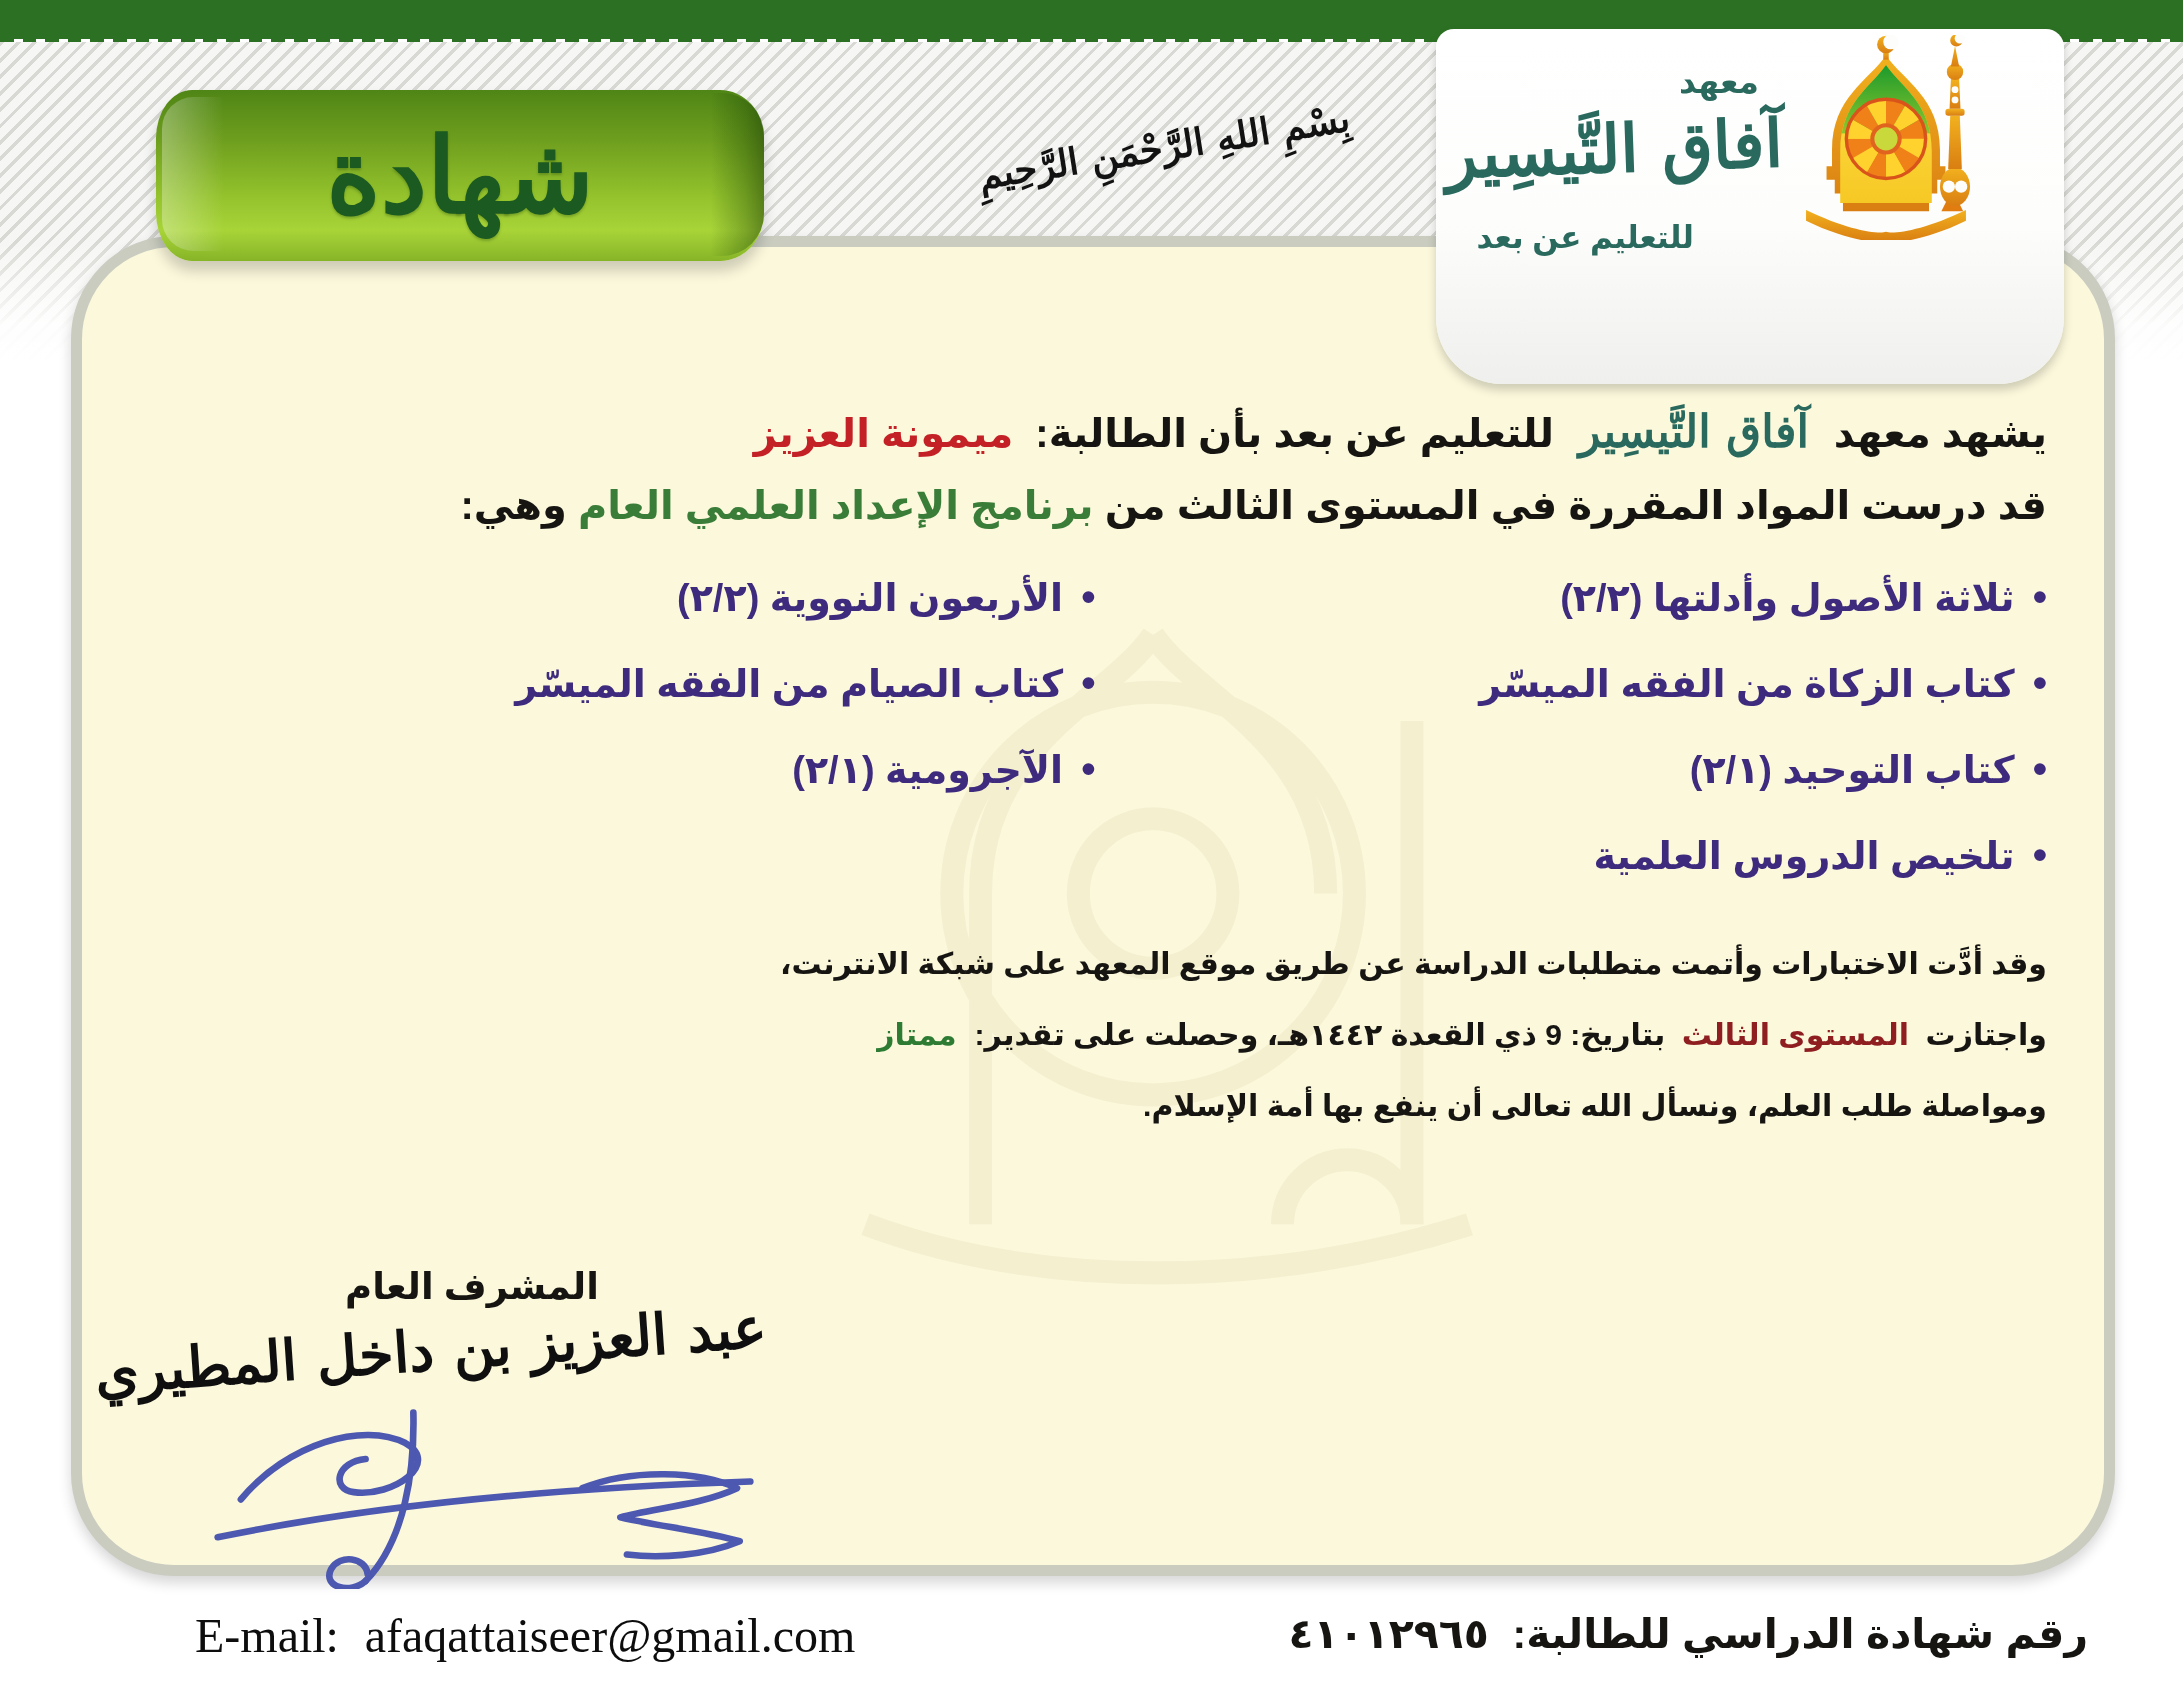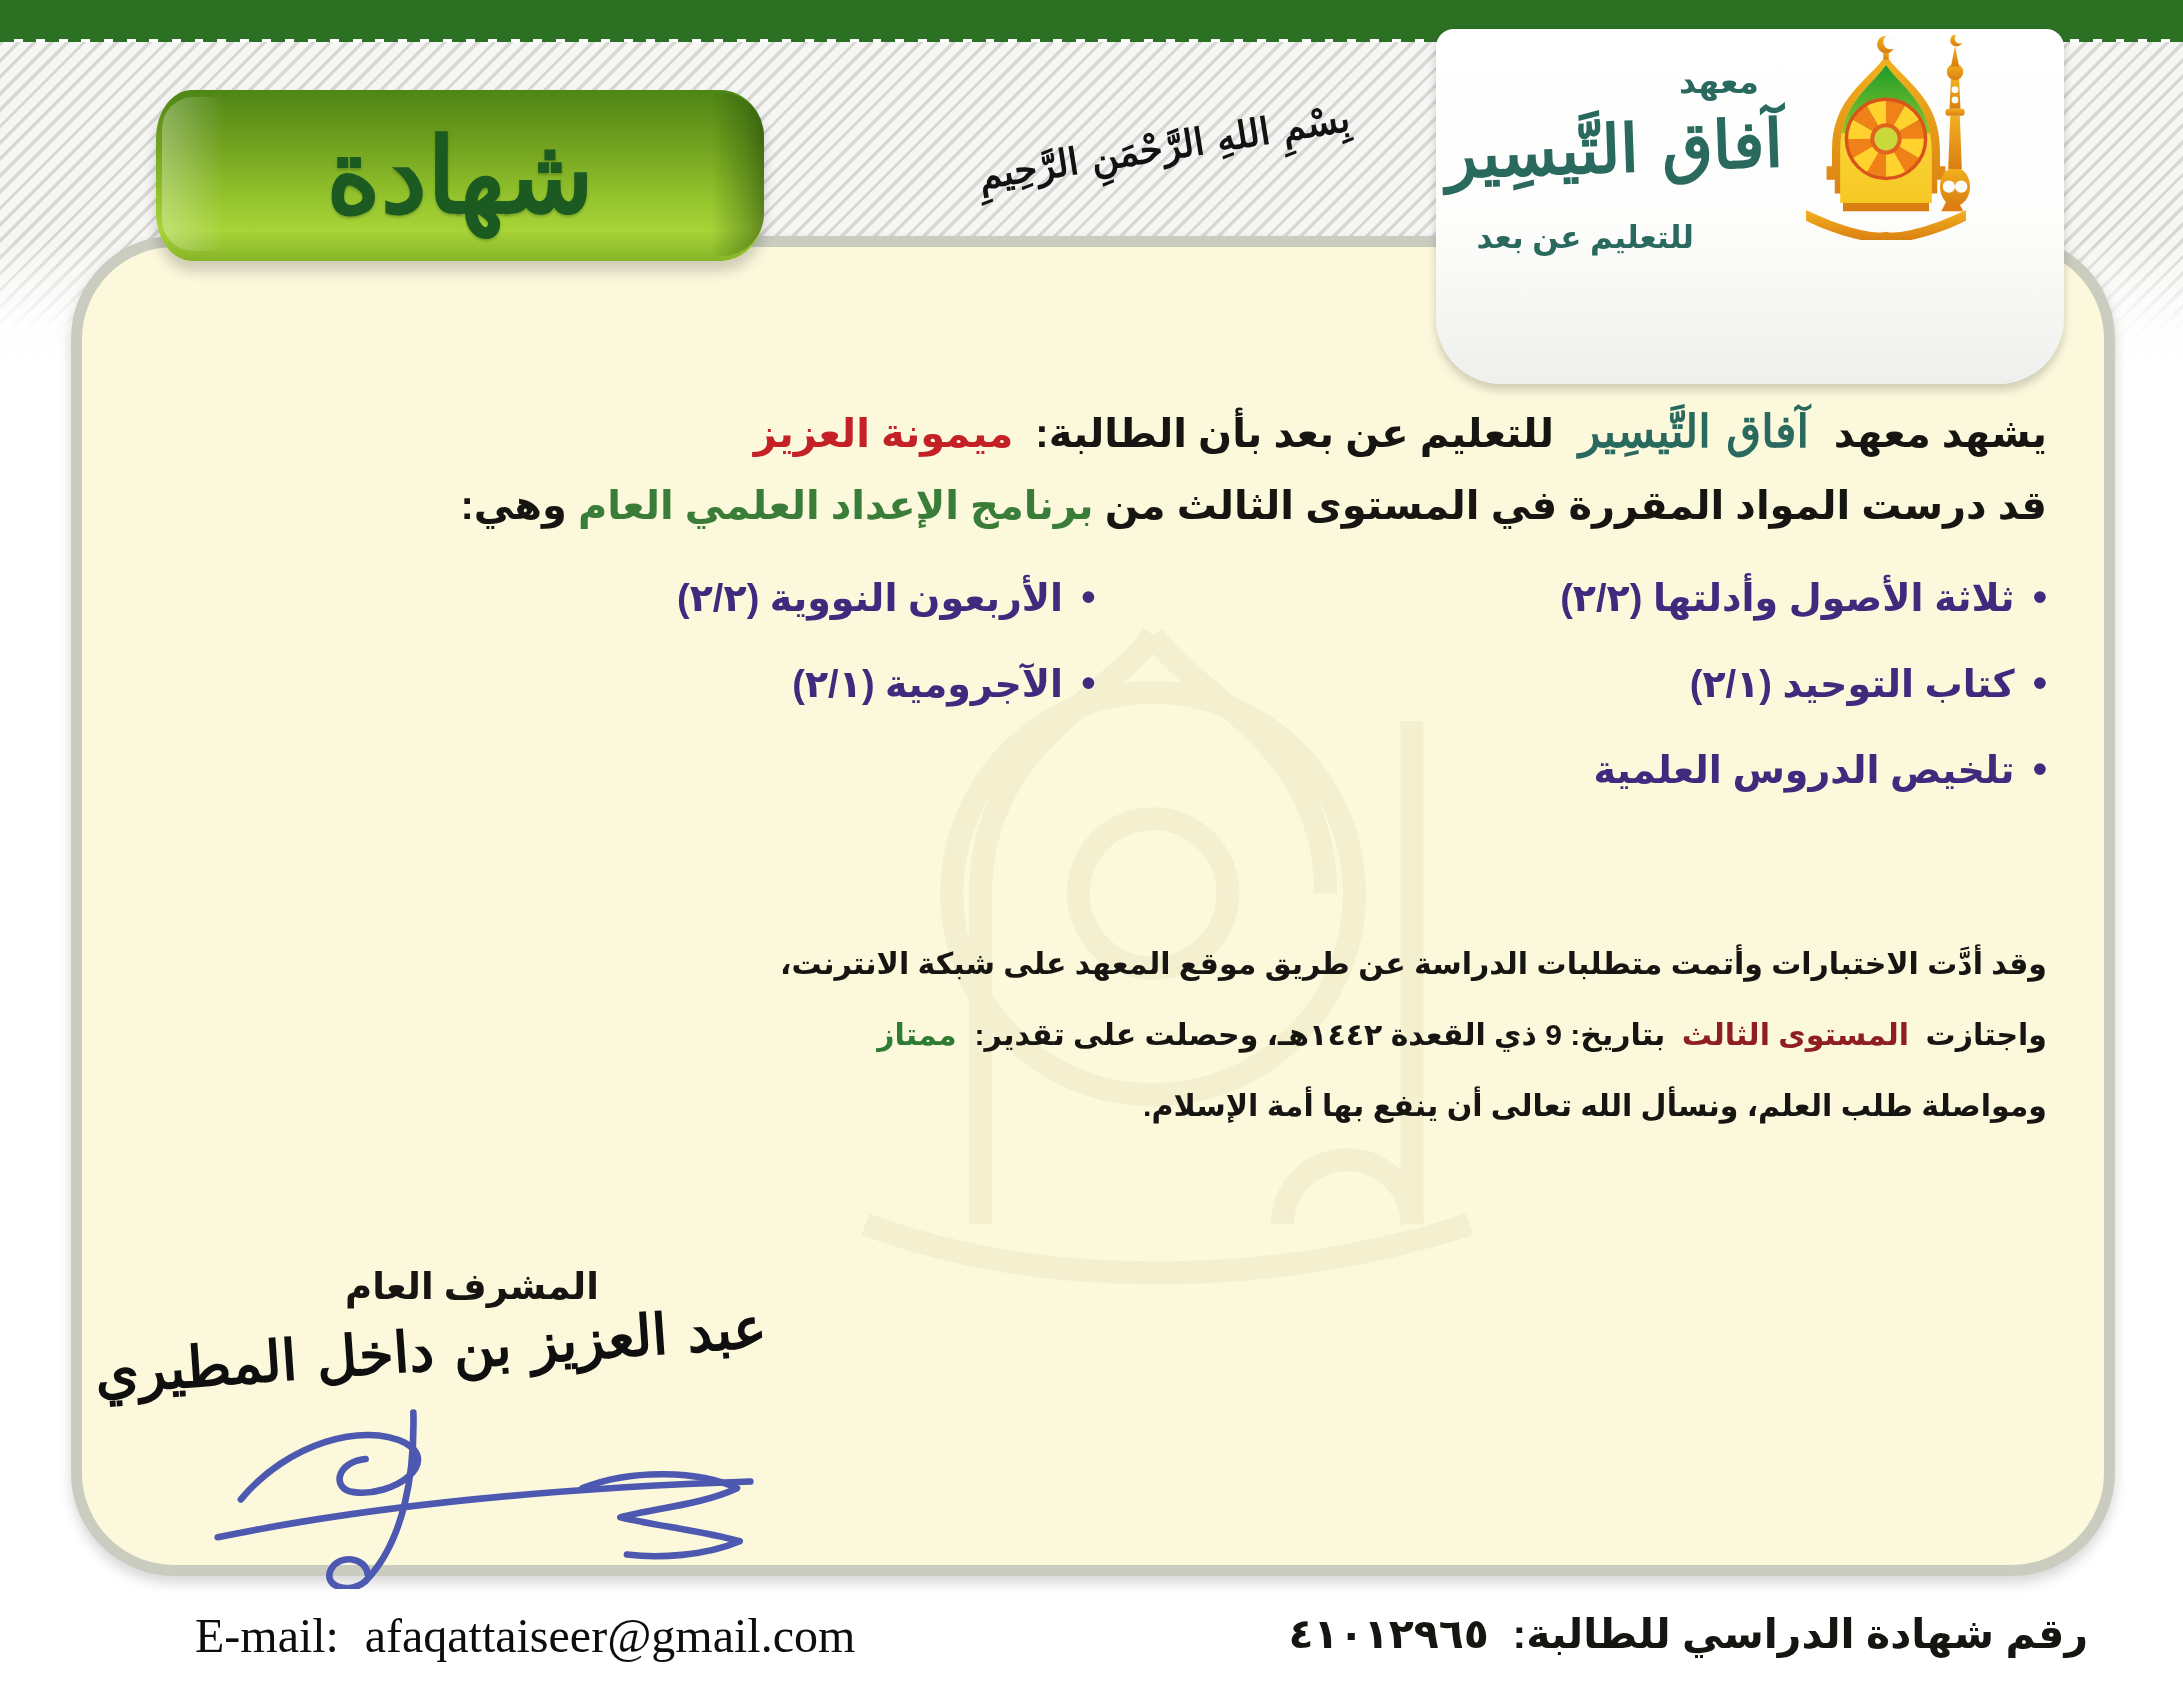--- a/index.html
+++ b/index.html
@@ -188,20 +188,22 @@
   </div>
   <div class="arabic line2">
     <span>قد درست المواد المقررة في المستوى الثالث من</span>
     <span class="program">برنامج الإعداد العلمي العام</span>
     <span>وهي:</span>
   </div>
 
   <div class="subjects">
     <div class="subject">ثلاثة الأصول وأدلتها (٢/٢)</div>
     <div class="subject">الأربعون النووية (٢/٢)</div>
+    <div class="subject">كتاب الزكاة من الفقه الميسّر</div>
+    <div class="subject">كتاب الصيام من الفقه الميسّر</div>
     <div class="subject">كتاب التوحيد (٢/١)</div>
     <div class="subject">الآجرومية (٢/١)</div>
     <div class="subject">تلخيص الدروس العلمية</div>
   </div>
 
   <div class="para">
     <div class="arabic pline">وقد أدَّت الاختبارات وأتمت متطلبات الدراسة عن طريق موقع المعهد على شبكة الانترنت،</div>
     <div class="arabic pline">
       <span>واجتازت</span>
       <span class="level">المستوى الثالث</span>

